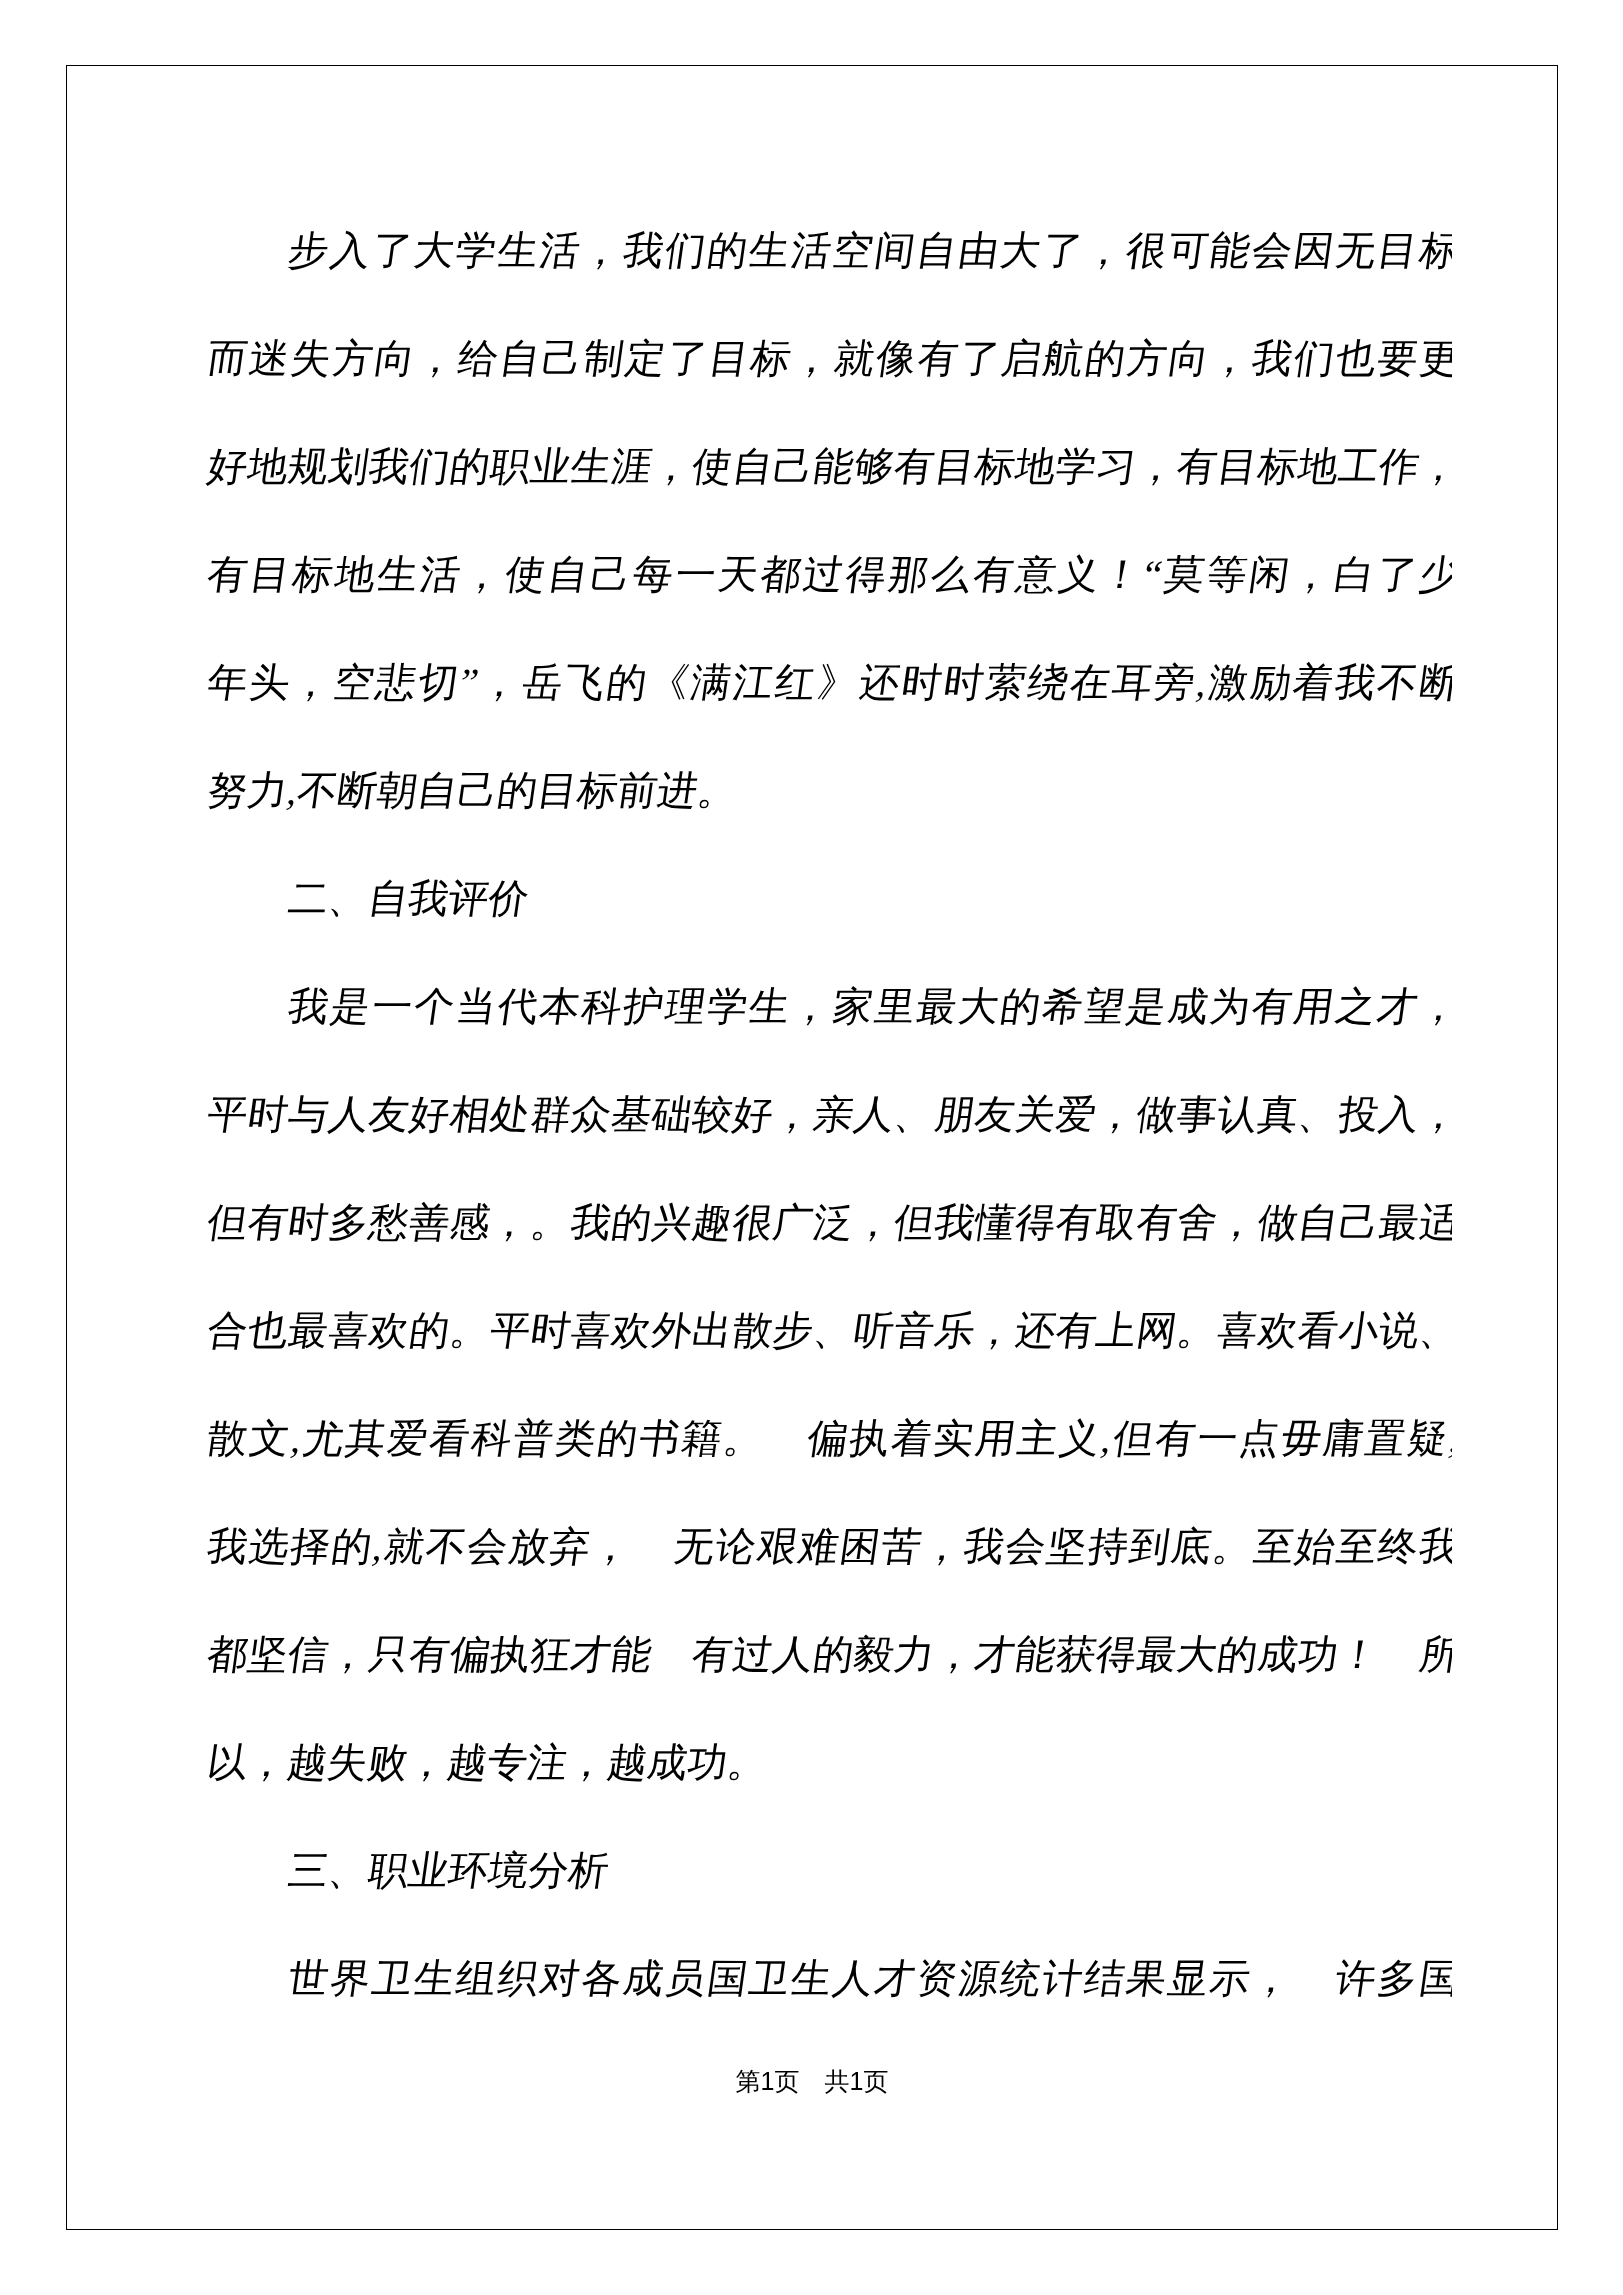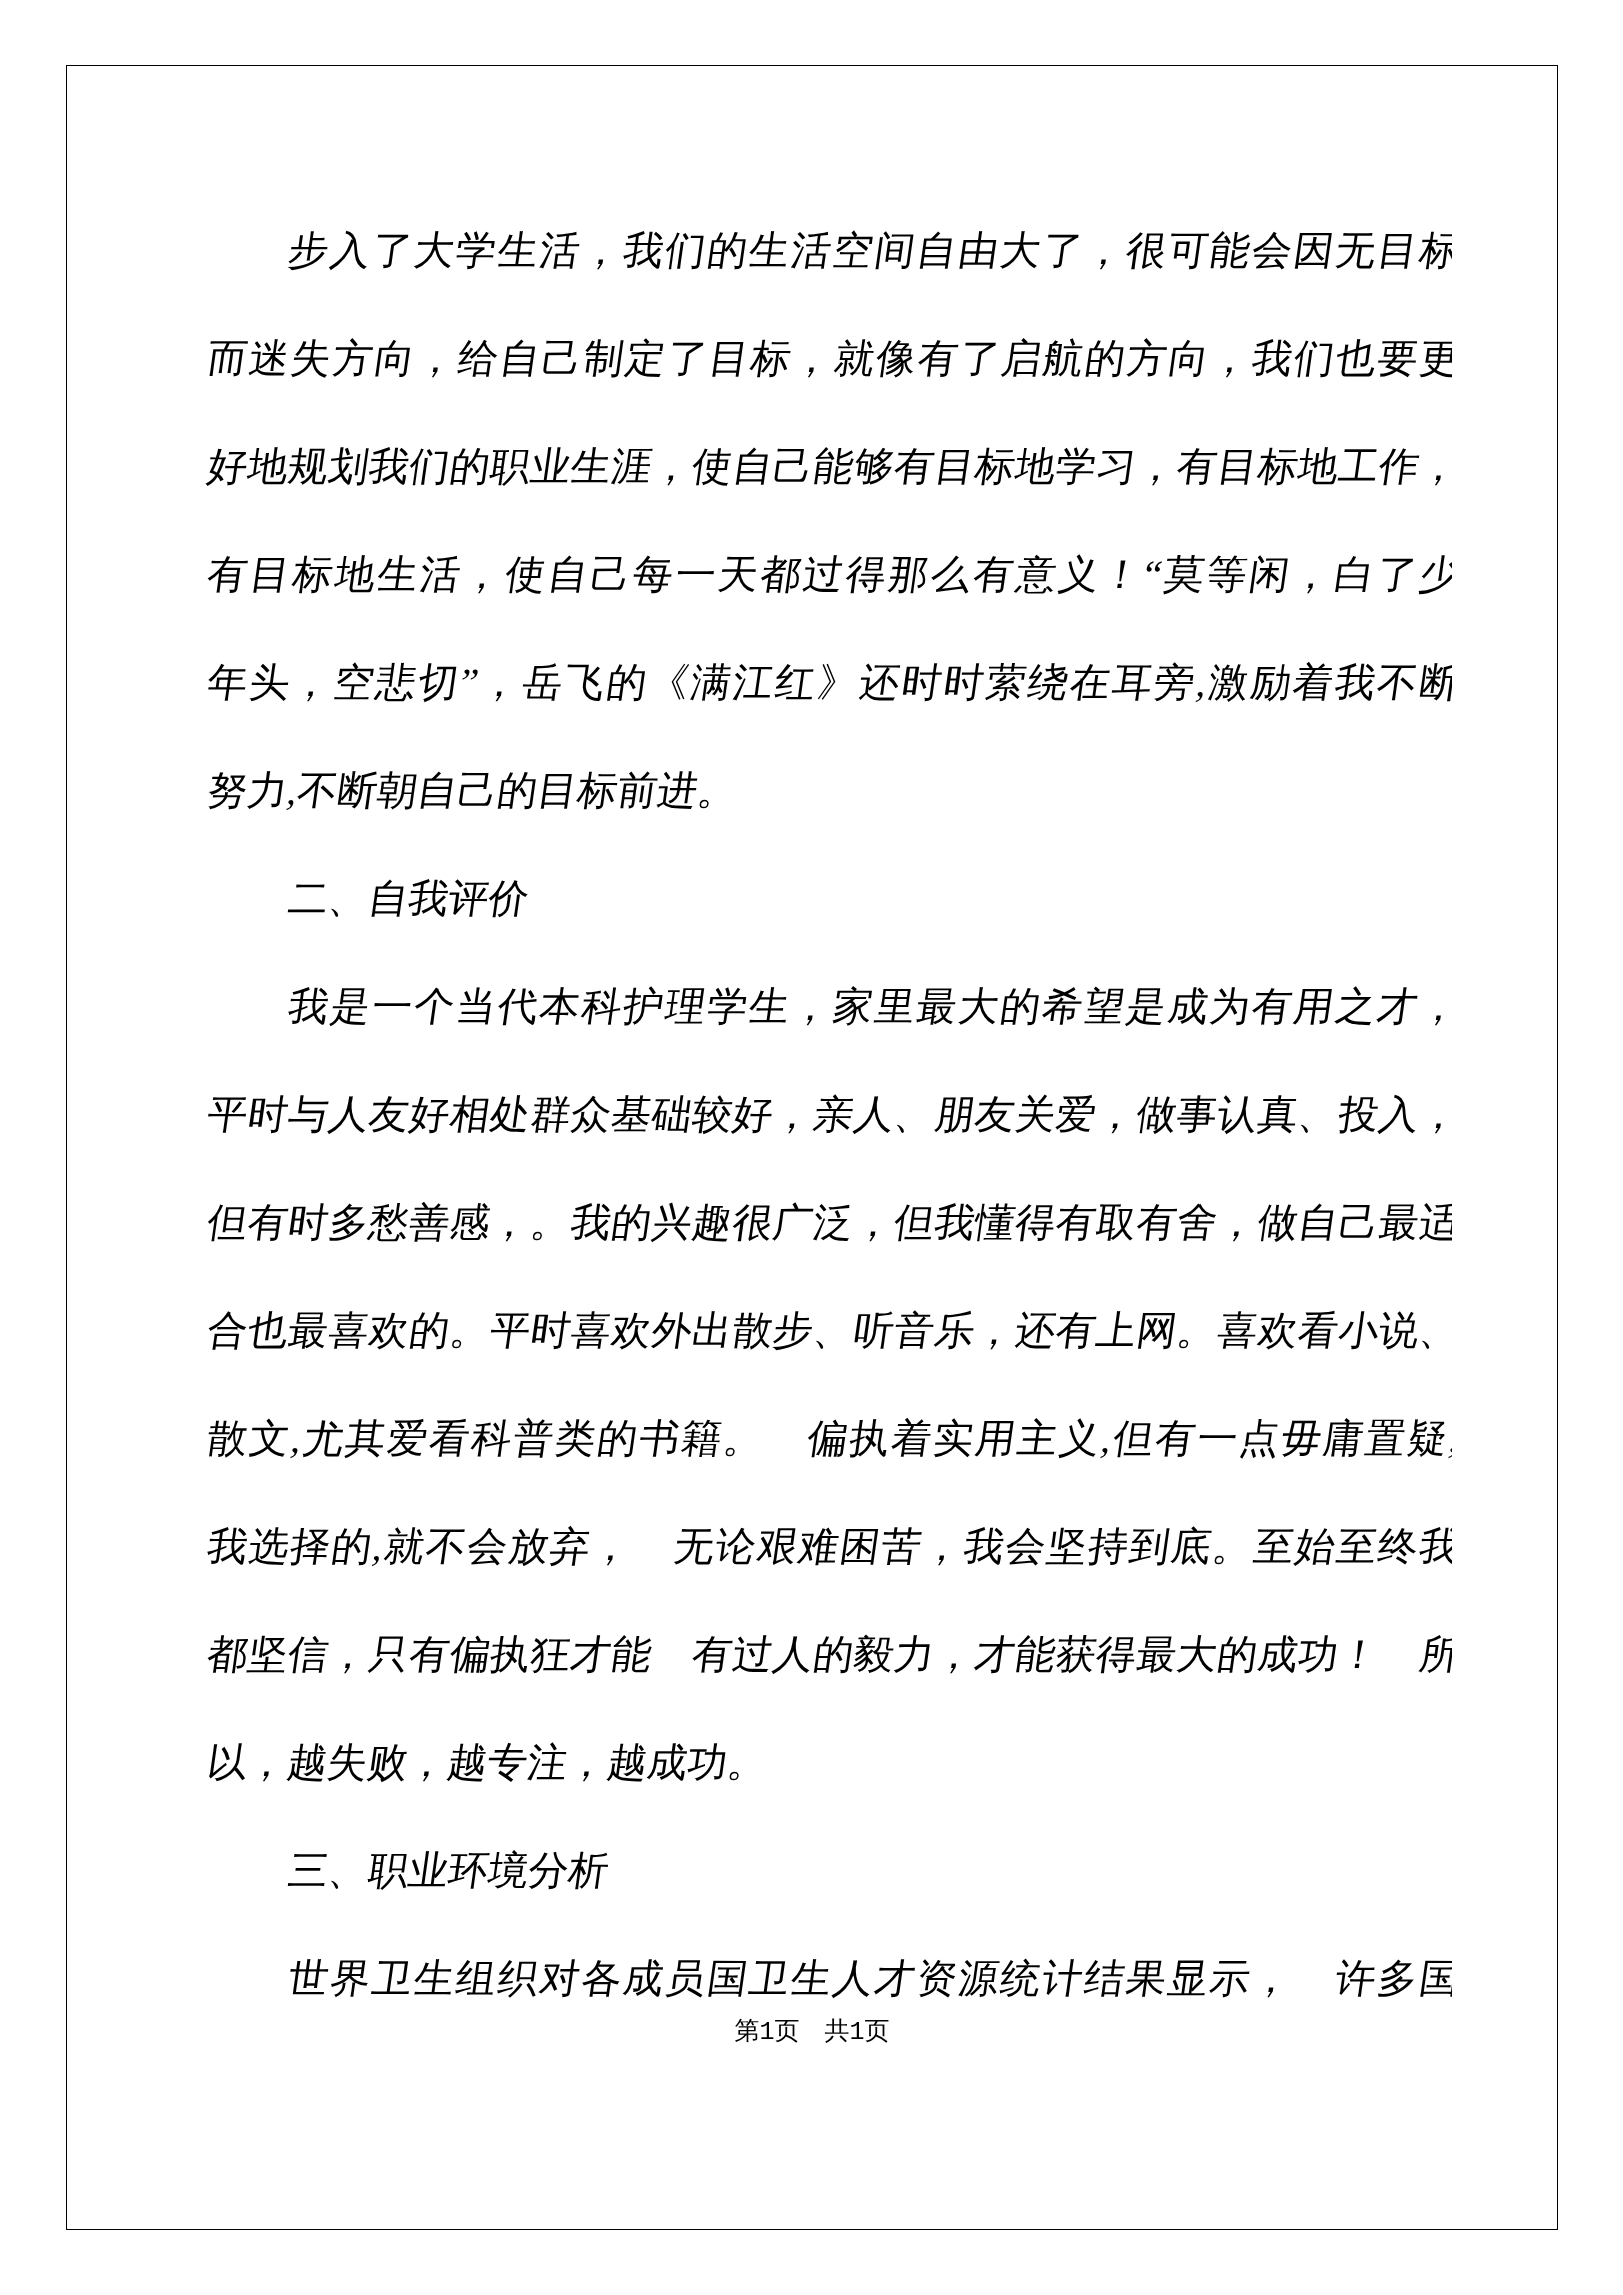--- a/index.html
+++ b/index.html
@@ -47,26 +47,26 @@
     text-align-last: justify;
     text-justify: inter-character;
   }
   .line.indent {
     text-indent: 81px;
   }
   .footer {
     position: absolute;
     left: 0;
     right: 0;
-    top: 1951px;
+    top: 2000px;
     text-align: center;
     font-size: 25px;
     line-height: 31px;
     color: #000000;
-    font-family: Liberation Mono, monospace;
+    font-family: Liberation Sans, sans-serif;
   }
 </style>
 </head>
 <body>
 
 <div class="page">
   <div class="frame">
     <div class="content">
       <div class="line indent full">步入了大学生活，我们的生活空间自由大了，很可能会因无目标</div>
       <div class="line full">而迷失方向，给自己制定了目标，就像有了启航的方向，我们也要更</div>

